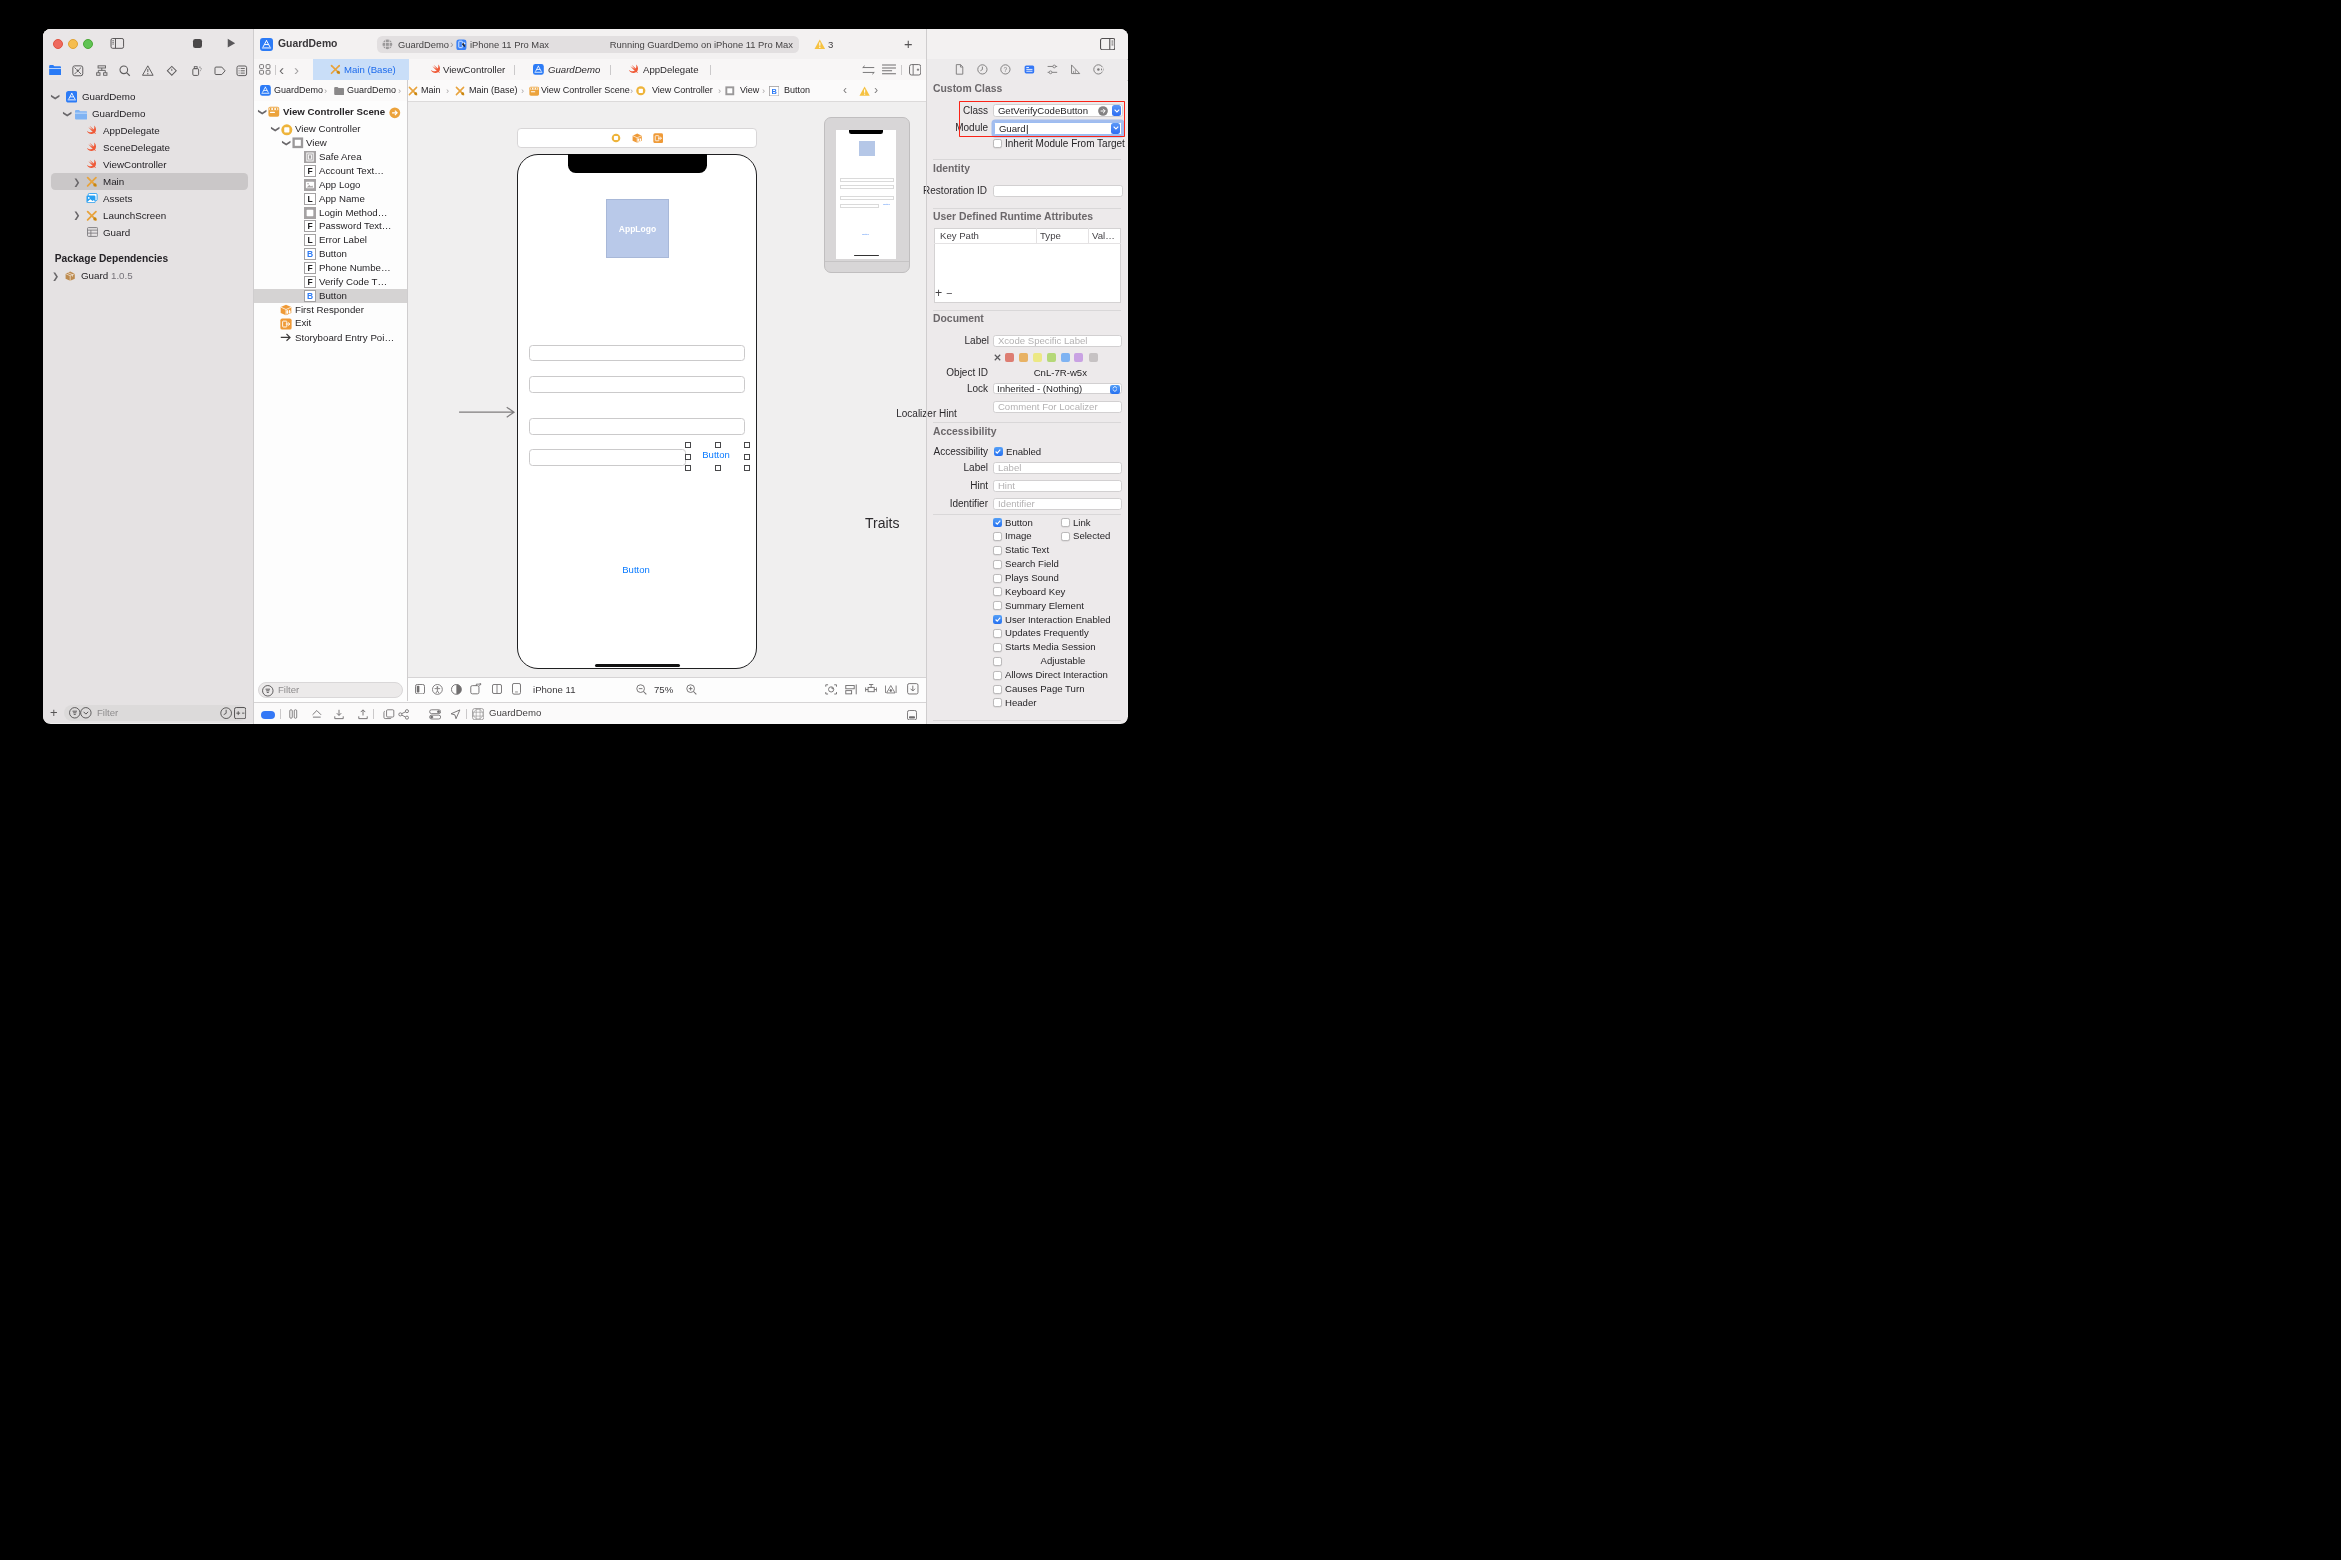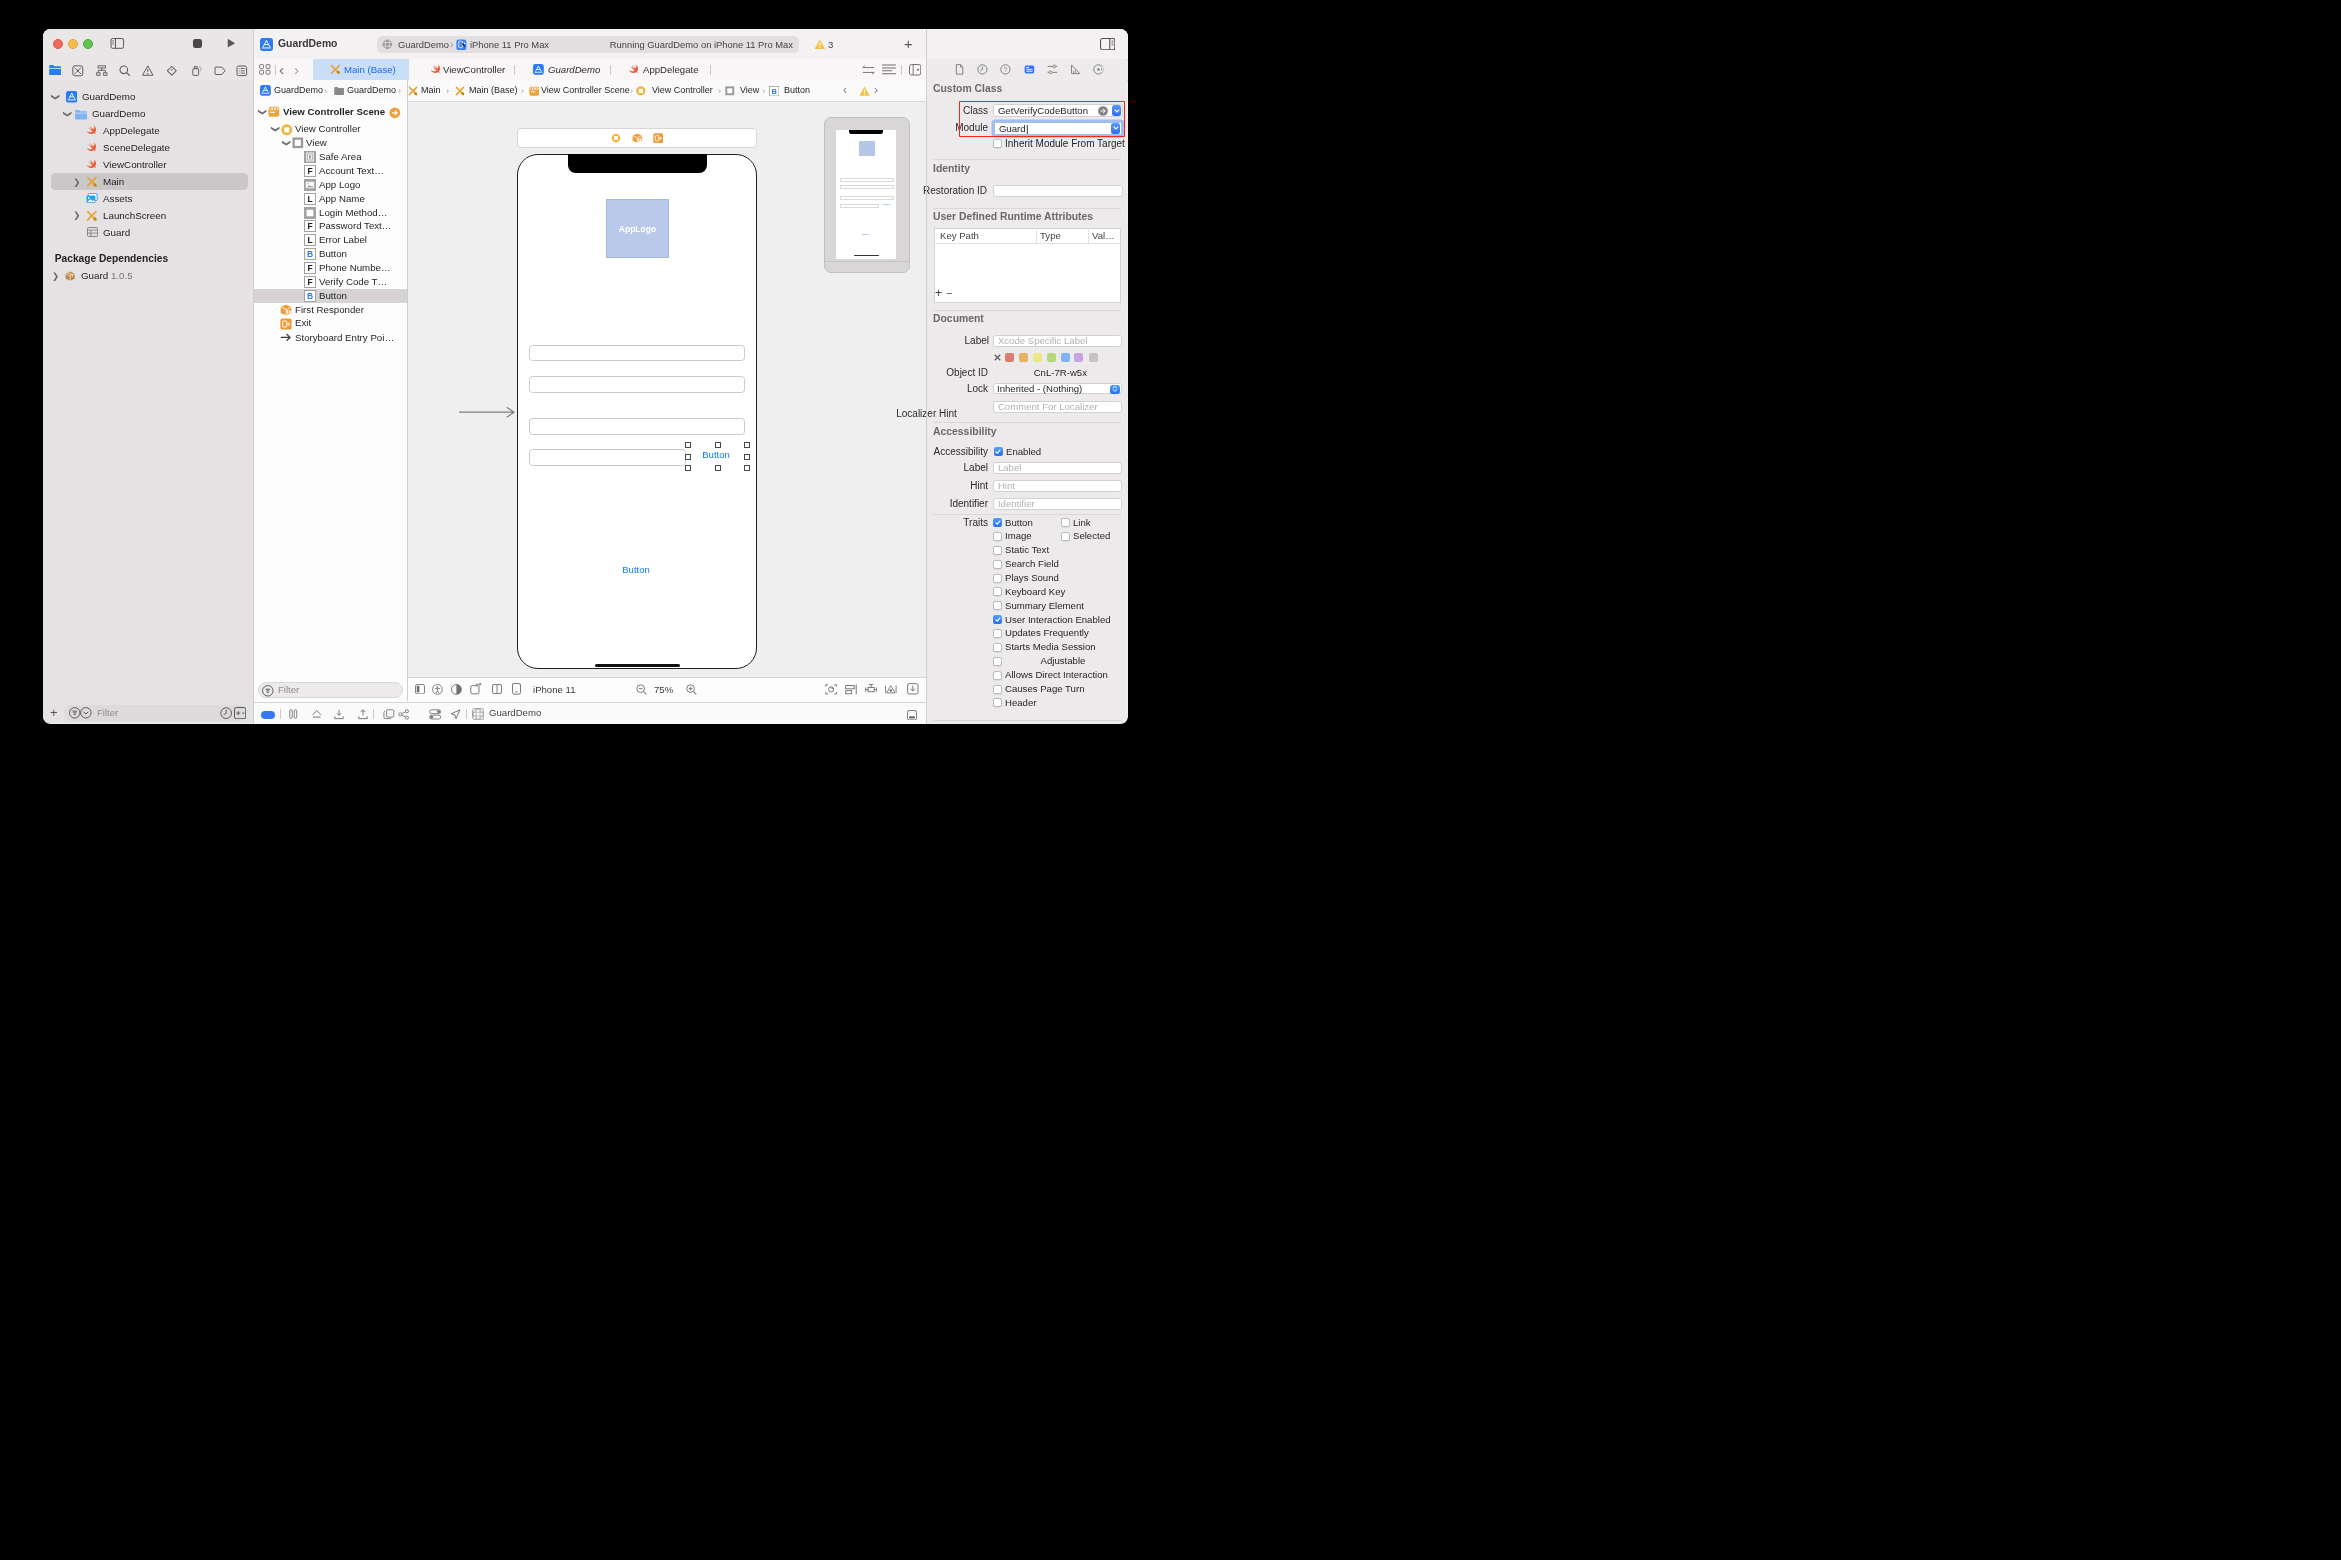--- a/index.html
+++ b/index.html
@@ -762,21 +762,21 @@
     </div>
 <div class="ab" style="left:822px;top:450px;width:123px;height:14px;line-height:14px;font-size:10px;color:#2b292c;text-align:right;white-space:nowrap;">Hint</div>
 <div class="ab" style="left:950px;top:451px;width:129px;height:11.6px;background:#fff;border:0.8px solid #d2d0d1;border-radius:2.7px;">
       <div style="padding-left:3.9px;font-size:9.6px;line-height:10px;color:#b4b2b3;white-space:nowrap;overflow:hidden;">Hint</div>
     </div>
 <div class="ab" style="left:822px;top:468px;width:123px;height:14px;line-height:14px;font-size:10px;color:#2b292c;text-align:right;white-space:nowrap;">Identifier</div>
 <div class="ab" style="left:950px;top:469px;width:129px;height:11.6px;background:#fff;border:0.8px solid #d2d0d1;border-radius:2.7px;">
       <div style="padding-left:3.9px;font-size:9.6px;line-height:10px;color:#b4b2b3;white-space:nowrap;overflow:hidden;">Identifier</div>
     </div>
 <div class="ab" style="left:890px;top:485px;width:188px;height:0.6px;background:#d9d7d8;"></div>
-<div class="ab" style="left:822px;top:487px;width:123px;height:14px;line-height:14px;font-size:10px;color:#2b292c;text-align:right;white-space:nowrap;">Traits</div>
+<div class="ab" style="left:822px;top:487px;width:123px;height:14px;line-height:14px;font-size:14px;color:#2b292c;white-space:nowrap;">Traits</div>
 <div class="ab" style="left:950px;top:489px;width:8.5px;height:8.5px;background:linear-gradient(#55a0f7,#2670f0);border-radius:2.2px;"></div>
 <svg class="ab" style="left:952px;top:491px" width="6" height="5" viewBox="0 0 7.8 6.4">
       <path d="M0.8 3.2 L2.9 5.3 L6.9 0.9" fill="none" stroke="#fff" stroke-width="1.5"></path>
     </svg>
 <div class="ab t13" style="left:962px;top:487px;width:116px;height:14px;line-height:14px;text-align:left;">Button</div>
 <div class="ab" style="left:1018px;top:489px;width:8.5px;height:8.5px;background:#fff;border:0.8px solid #bbb9ba;border-radius:2.2px;box-shadow:0 0.4px 0.8px rgba(0,0,0,0.12);"></div>
 <div class="ab t13" style="left:1030px;top:487px;width:54px;height:14px;line-height:14px;text-align:left;">Link</div>
 <div class="ab" style="left:950px;top:503px;width:8.5px;height:8.5px;background:#fff;border:0.8px solid #bbb9ba;border-radius:2.2px;box-shadow:0 0.4px 0.8px rgba(0,0,0,0.12);"></div>
 <div class="ab t13" style="left:962px;top:500px;width:116px;height:14px;line-height:14px;text-align:left;">Image</div>
 <div class="ab" style="left:1018px;top:503px;width:8.5px;height:8.5px;background:#fff;border:0.8px solid #bbb9ba;border-radius:2.2px;box-shadow:0 0.4px 0.8px rgba(0,0,0,0.12);"></div>

